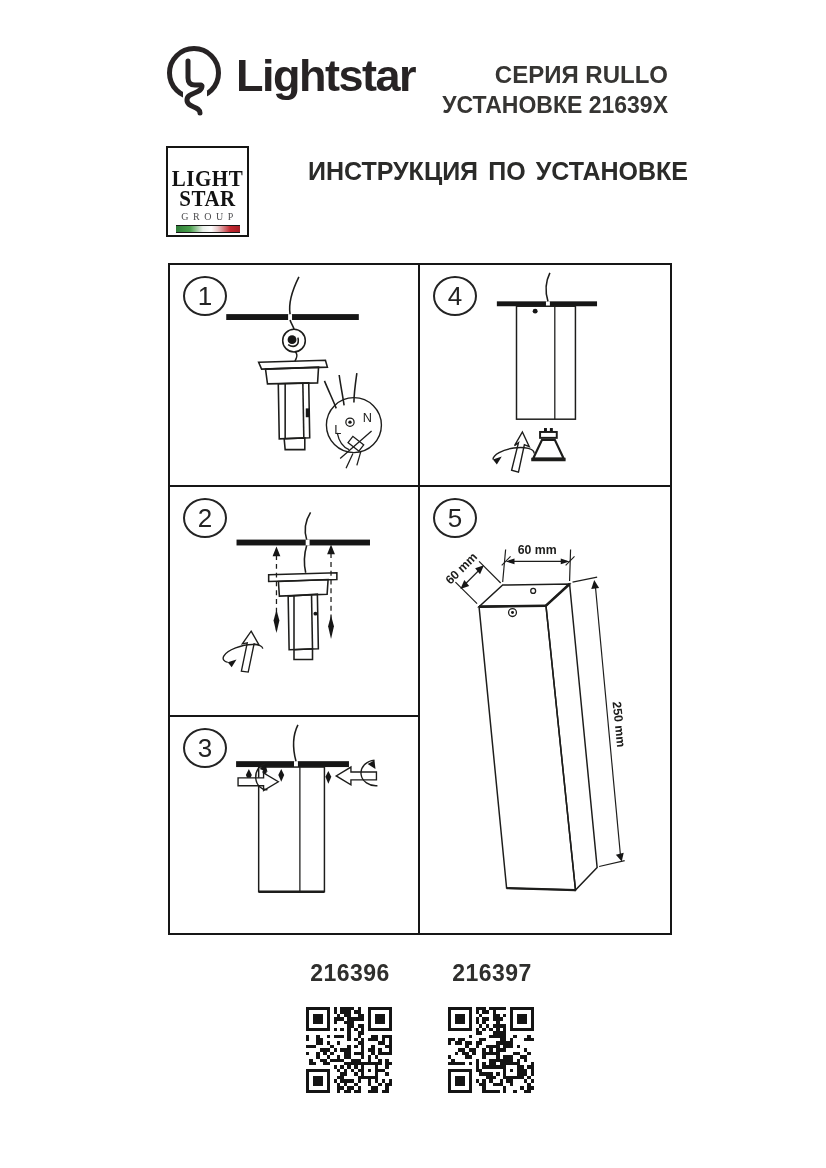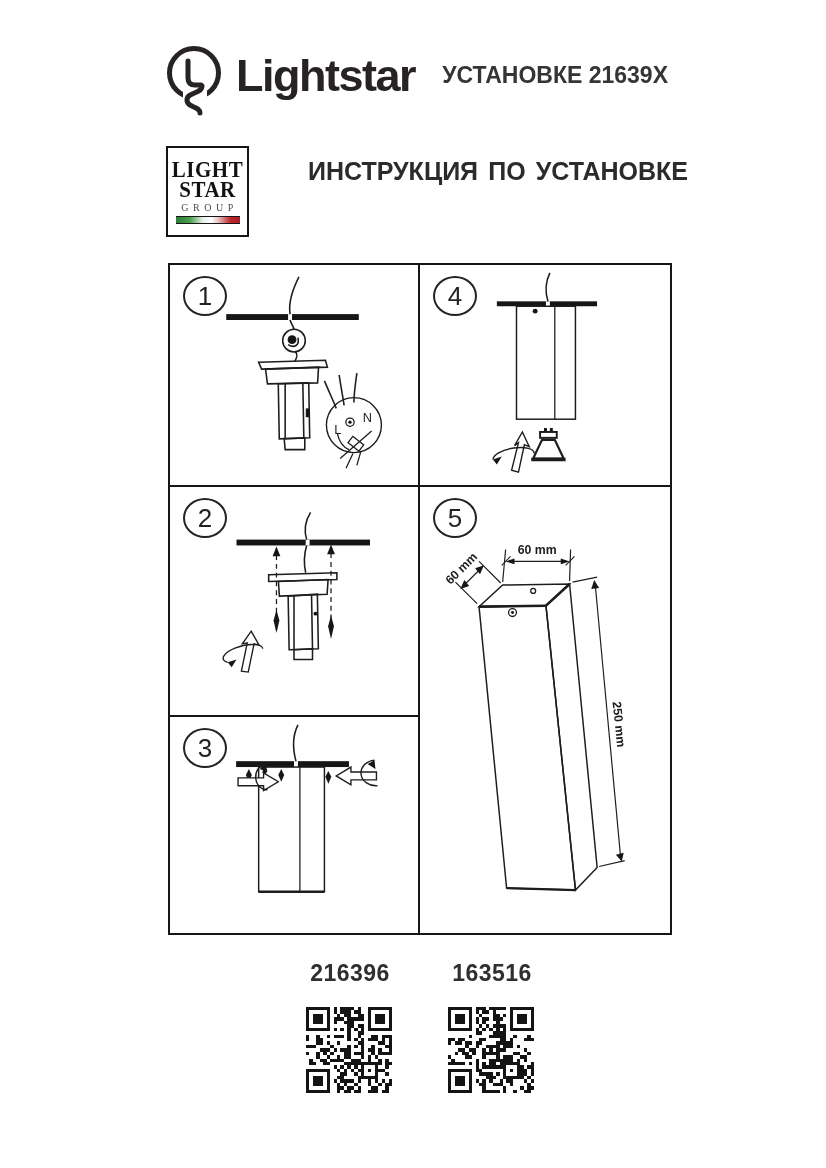--- a/index.html
+++ b/index.html
@@ -8,21 +8,21 @@
   
   .brand{position:absolute;left:164px;top:42px;display:flex;align-items:flex-start;}
   .brand svg{display:block;}
   .wordmark{font-weight:bold;font-size:45px;letter-spacing:-1.5px;color:#272324;margin-left:10px;margin-top:8px;}
   .series{position:absolute;right:158px;top:60px;text-align:right;font-weight:bold;color:#363533;}
   .series .l1{font-size:24px;line-height:30px;}
   .series .l2{font-size:23px;line-height:30px;}
   
   .glogo{position:absolute;left:166px;top:146px;width:83px;height:91px;border:2.5px solid #151513;
          box-sizing:border-box;display:flex;flex-direction:column;align-items:center;justify-content:flex-start;
-         padding-top:11px;background:#fff;}
+         padding-top:20px;background:#fff;}
   .glogo .big{font-family:"Liberation Serif",serif;font-weight:bold;font-size:21px;line-height:20px;
               letter-spacing:.5px;color:#121212;transform:scaleY(1.1);}
   .glogo .grp{font-size:10px;letter-spacing:4.5px;color:#4d4d4f;margin-top:3px;margin-left:4px;font-family:Liberation Serif, serif;}
   .glogo .flag{width:64px;height:6px;margin-top:3px;border-top:1.4px solid #161616;border-bottom:1.6px solid #161616;
                background:linear-gradient(90deg,#2f7c38 0%,#49a04c 22%,#e9efe9 42%,#ffffff 55%,#e8c9c9 65%,#c2262e 85%,#a41e26 100%);}
   
   .doc-title{position:absolute;left:293px;top:155px;width:380px;font-weight:bold;font-size:25px;
              line-height:32px;color:#2b2b29;margin-left:15px;}
   .doc-title div{text-align:justify;text-align-last:justify;}
   
@@ -58,20 +58,21 @@
       </g>
       <rect x="19" y="49" width="24" height="11" fill="#fff"></rect>
       <g fill="none" stroke="#272324" stroke-width="5" stroke-linecap="round">
         <path d="M24,19 L24,36 Q24,43 31,43 L37,43"></path>
         <path d="M38,44 C38,52 23,50 23,58 C23,66 36,64 36,71"></path>
       </g>
     </svg>
     <span class="wordmark">Lightstar</span>
   </div>
   <div class="series">
+    <div class="l1">СЕРИЯ RULLO</div>
     <div class="l2">УСТАНОВКЕ 21639X</div>
   </div>
 
   <div class="glogo">
     <div class="big">LIGHT</div>
     <div class="big">STAR</div>
     <div class="grp">GROUP</div>
     <div class="flag"></div>
   </div>
   <div class="doc-title">
@@ -243,19 +244,19 @@
     </div>
   </div>
 
   <div class="product prodA">
     <div class="code">216396</div>
     <svg viewBox="0 0 25 25" shape-rendering="crispEdges">
         <path d="M0 0h1v1h-1zM1 0h1v1h-1zM2 0h1v1h-1zM3 0h1v1h-1zM4 0h1v1h-1zM5 0h1v1h-1zM6 0h1v1h-1zM8 0h1v1h-1zM10 0h1v1h-1zM11 0h1v1h-1zM12 0h1v1h-1zM13 0h1v1h-1zM15 0h1v1h-1zM18 0h1v1h-1zM19 0h1v1h-1zM20 0h1v1h-1zM21 0h1v1h-1zM22 0h1v1h-1zM23 0h1v1h-1zM24 0h1v1h-1zM0 1h1v1h-1zM6 1h1v1h-1zM8 1h1v1h-1zM10 1h1v1h-1zM11 1h1v1h-1zM12 1h1v1h-1zM14 1h1v1h-1zM15 1h1v1h-1zM18 1h1v1h-1zM24 1h1v1h-1zM0 2h1v1h-1zM2 2h1v1h-1zM3 2h1v1h-1zM4 2h1v1h-1zM6 2h1v1h-1zM9 2h1v1h-1zM11 2h1v1h-1zM12 2h1v1h-1zM15 2h1v1h-1zM16 2h1v1h-1zM18 2h1v1h-1zM20 2h1v1h-1zM21 2h1v1h-1zM22 2h1v1h-1zM24 2h1v1h-1zM0 3h1v1h-1zM2 3h1v1h-1zM3 3h1v1h-1zM4 3h1v1h-1zM6 3h1v1h-1zM8 3h1v1h-1zM9 3h1v1h-1zM10 3h1v1h-1zM12 3h1v1h-1zM13 3h1v1h-1zM14 3h1v1h-1zM15 3h1v1h-1zM16 3h1v1h-1zM18 3h1v1h-1zM20 3h1v1h-1zM21 3h1v1h-1zM22 3h1v1h-1zM24 3h1v1h-1zM0 4h1v1h-1zM2 4h1v1h-1zM3 4h1v1h-1zM4 4h1v1h-1zM6 4h1v1h-1zM8 4h1v1h-1zM11 4h1v1h-1zM12 4h1v1h-1zM13 4h1v1h-1zM18 4h1v1h-1zM20 4h1v1h-1zM21 4h1v1h-1zM22 4h1v1h-1zM24 4h1v1h-1zM0 5h1v1h-1zM6 5h1v1h-1zM12 5h1v1h-1zM13 5h1v1h-1zM15 5h1v1h-1zM16 5h1v1h-1zM18 5h1v1h-1zM24 5h1v1h-1zM0 6h1v1h-1zM1 6h1v1h-1zM2 6h1v1h-1zM3 6h1v1h-1zM4 6h1v1h-1zM5 6h1v1h-1zM6 6h1v1h-1zM8 6h1v1h-1zM10 6h1v1h-1zM12 6h1v1h-1zM14 6h1v1h-1zM16 6h1v1h-1zM18 6h1v1h-1zM19 6h1v1h-1zM20 6h1v1h-1zM21 6h1v1h-1zM22 6h1v1h-1zM23 6h1v1h-1zM24 6h1v1h-1zM12 7h1v1h-1zM15 7h1v1h-1zM16 7h1v1h-1zM0 8h1v1h-1zM3 8h1v1h-1zM6 8h1v1h-1zM8 8h1v1h-1zM9 8h1v1h-1zM10 8h1v1h-1zM12 8h1v1h-1zM15 8h1v1h-1zM19 8h1v1h-1zM20 8h1v1h-1zM22 8h1v1h-1zM23 8h1v1h-1zM24 8h1v1h-1zM0 9h1v1h-1zM3 9h1v1h-1zM4 9h1v1h-1zM12 9h1v1h-1zM14 9h1v1h-1zM16 9h1v1h-1zM18 9h1v1h-1zM19 9h1v1h-1zM20 9h1v1h-1zM22 9h1v1h-1zM24 9h1v1h-1zM3 10h1v1h-1zM4 10h1v1h-1zM6 10h1v1h-1zM9 10h1v1h-1zM15 10h1v1h-1zM16 10h1v1h-1zM21 10h1v1h-1zM22 10h1v1h-1zM24 10h1v1h-1zM0 11h1v1h-1zM1 11h1v1h-1zM2 11h1v1h-1zM7 11h1v1h-1zM12 11h1v1h-1zM14 11h1v1h-1zM16 11h1v1h-1zM19 11h1v1h-1zM23 11h1v1h-1zM24 11h1v1h-1zM4 12h1v1h-1zM5 12h1v1h-1zM6 12h1v1h-1zM8 12h1v1h-1zM10 12h1v1h-1zM11 12h1v1h-1zM12 12h1v1h-1zM16 12h1v1h-1zM18 12h1v1h-1zM19 12h1v1h-1zM21 12h1v1h-1zM24 12h1v1h-1zM0 13h1v1h-1zM3 13h1v1h-1zM5 13h1v1h-1zM7 13h1v1h-1zM11 13h1v1h-1zM12 13h1v1h-1zM14 13h1v1h-1zM15 13h1v1h-1zM16 13h1v1h-1zM19 13h1v1h-1zM21 13h1v1h-1zM22 13h1v1h-1zM23 13h1v1h-1zM24 13h1v1h-1zM3 14h1v1h-1zM6 14h1v1h-1zM9 14h1v1h-1zM11 14h1v1h-1zM12 14h1v1h-1zM16 14h1v1h-1zM18 14h1v1h-1zM20 14h1v1h-1zM1 15h1v1h-1zM4 15h1v1h-1zM5 15h1v1h-1zM7 15h1v1h-1zM8 15h1v1h-1zM9 15h1v1h-1zM10 15h1v1h-1zM13 15h1v1h-1zM14 15h1v1h-1zM15 15h1v1h-1zM18 15h1v1h-1zM21 15h1v1h-1zM23 15h1v1h-1zM1 16h1v1h-1zM2 16h1v1h-1zM5 16h1v1h-1zM6 16h1v1h-1zM11 16h1v1h-1zM12 16h1v1h-1zM13 16h1v1h-1zM14 16h1v1h-1zM15 16h1v1h-1zM16 16h1v1h-1zM17 16h1v1h-1zM18 16h1v1h-1zM19 16h1v1h-1zM20 16h1v1h-1zM21 16h1v1h-1zM23 16h1v1h-1zM24 16h1v1h-1zM8 17h1v1h-1zM10 17h1v1h-1zM12 17h1v1h-1zM14 17h1v1h-1zM16 17h1v1h-1zM20 17h1v1h-1zM23 17h1v1h-1zM0 18h1v1h-1zM1 18h1v1h-1zM2 18h1v1h-1zM3 18h1v1h-1zM4 18h1v1h-1zM5 18h1v1h-1zM6 18h1v1h-1zM9 18h1v1h-1zM11 18h1v1h-1zM13 18h1v1h-1zM15 18h1v1h-1zM16 18h1v1h-1zM18 18h1v1h-1zM20 18h1v1h-1zM21 18h1v1h-1zM22 18h1v1h-1zM0 19h1v1h-1zM6 19h1v1h-1zM10 19h1v1h-1zM11 19h1v1h-1zM14 19h1v1h-1zM16 19h1v1h-1zM20 19h1v1h-1zM23 19h1v1h-1zM0 20h1v1h-1zM2 20h1v1h-1zM3 20h1v1h-1zM4 20h1v1h-1zM6 20h1v1h-1zM9 20h1v1h-1zM10 20h1v1h-1zM15 20h1v1h-1zM16 20h1v1h-1zM17 20h1v1h-1zM18 20h1v1h-1zM19 20h1v1h-1zM20 20h1v1h-1zM0 21h1v1h-1zM2 21h1v1h-1zM3 21h1v1h-1zM4 21h1v1h-1zM6 21h1v1h-1zM8 21h1v1h-1zM10 21h1v1h-1zM11 21h1v1h-1zM12 21h1v1h-1zM13 21h1v1h-1zM15 21h1v1h-1zM18 21h1v1h-1zM20 21h1v1h-1zM22 21h1v1h-1zM24 21h1v1h-1zM0 22h1v1h-1zM2 22h1v1h-1zM3 22h1v1h-1zM4 22h1v1h-1zM6 22h1v1h-1zM9 22h1v1h-1zM11 22h1v1h-1zM14 22h1v1h-1zM18 22h1v1h-1zM21 22h1v1h-1zM23 22h1v1h-1zM24 22h1v1h-1zM0 23h1v1h-1zM6 23h1v1h-1zM9 23h1v1h-1zM10 23h1v1h-1zM12 23h1v1h-1zM13 23h1v1h-1zM15 23h1v1h-1zM19 23h1v1h-1zM20 23h1v1h-1zM23 23h1v1h-1zM0 24h1v1h-1zM1 24h1v1h-1zM2 24h1v1h-1zM3 24h1v1h-1zM4 24h1v1h-1zM5 24h1v1h-1zM6 24h1v1h-1zM9 24h1v1h-1zM11 24h1v1h-1zM12 24h1v1h-1zM14 24h1v1h-1zM15 24h1v1h-1zM18 24h1v1h-1zM19 24h1v1h-1zM20 24h1v1h-1zM22 24h1v1h-1zM23 24h1v1h-1z" fill="#141414"></path>
       </svg>
   </div>
   <div class="product prodB">
-    <div class="code">163516</div>
+    <div class="code">216397</div>
     <svg viewBox="0 0 25 25" shape-rendering="crispEdges">
         <path d="M0 0h1v1h-1zM1 0h1v1h-1zM2 0h1v1h-1zM3 0h1v1h-1zM4 0h1v1h-1zM5 0h1v1h-1zM6 0h1v1h-1zM8 0h1v1h-1zM9 0h1v1h-1zM10 0h1v1h-1zM12 0h1v1h-1zM13 0h1v1h-1zM14 0h1v1h-1zM15 0h1v1h-1zM16 0h1v1h-1zM18 0h1v1h-1zM19 0h1v1h-1zM20 0h1v1h-1zM21 0h1v1h-1zM22 0h1v1h-1zM23 0h1v1h-1zM24 0h1v1h-1zM0 1h1v1h-1zM6 1h1v1h-1zM8 1h1v1h-1zM10 1h1v1h-1zM11 1h1v1h-1zM13 1h1v1h-1zM18 1h1v1h-1zM24 1h1v1h-1zM0 2h1v1h-1zM2 2h1v1h-1zM3 2h1v1h-1zM4 2h1v1h-1zM6 2h1v1h-1zM9 2h1v1h-1zM13 2h1v1h-1zM14 2h1v1h-1zM16 2h1v1h-1zM18 2h1v1h-1zM20 2h1v1h-1zM21 2h1v1h-1zM22 2h1v1h-1zM24 2h1v1h-1zM0 3h1v1h-1zM2 3h1v1h-1zM3 3h1v1h-1zM4 3h1v1h-1zM6 3h1v1h-1zM8 3h1v1h-1zM10 3h1v1h-1zM11 3h1v1h-1zM13 3h1v1h-1zM14 3h1v1h-1zM15 3h1v1h-1zM18 3h1v1h-1zM20 3h1v1h-1zM21 3h1v1h-1zM22 3h1v1h-1zM24 3h1v1h-1zM0 4h1v1h-1zM2 4h1v1h-1zM3 4h1v1h-1zM4 4h1v1h-1zM6 4h1v1h-1zM8 4h1v1h-1zM10 4h1v1h-1zM14 4h1v1h-1zM18 4h1v1h-1zM20 4h1v1h-1zM21 4h1v1h-1zM22 4h1v1h-1zM24 4h1v1h-1zM0 5h1v1h-1zM6 5h1v1h-1zM9 5h1v1h-1zM11 5h1v1h-1zM13 5h1v1h-1zM14 5h1v1h-1zM15 5h1v1h-1zM16 5h1v1h-1zM18 5h1v1h-1zM24 5h1v1h-1zM0 6h1v1h-1zM1 6h1v1h-1zM2 6h1v1h-1zM3 6h1v1h-1zM4 6h1v1h-1zM5 6h1v1h-1zM6 6h1v1h-1zM8 6h1v1h-1zM10 6h1v1h-1zM12 6h1v1h-1zM14 6h1v1h-1zM16 6h1v1h-1zM18 6h1v1h-1zM19 6h1v1h-1zM20 6h1v1h-1zM21 6h1v1h-1zM22 6h1v1h-1zM23 6h1v1h-1zM24 6h1v1h-1zM8 7h1v1h-1zM9 7h1v1h-1zM13 7h1v1h-1zM14 7h1v1h-1zM15 7h1v1h-1zM16 7h1v1h-1zM6 8h1v1h-1zM12 8h1v1h-1zM13 8h1v1h-1zM14 8h1v1h-1zM15 8h1v1h-1zM16 8h1v1h-1zM19 8h1v1h-1zM23 8h1v1h-1zM0 9h1v1h-1zM1 9h1v1h-1zM3 9h1v1h-1zM4 9h1v1h-1zM9 9h1v1h-1zM10 9h1v1h-1zM15 9h1v1h-1zM16 9h1v1h-1zM18 9h1v1h-1zM22 9h1v1h-1zM23 9h1v1h-1zM24 9h1v1h-1zM0 10h1v1h-1zM2 10h1v1h-1zM3 10h1v1h-1zM5 10h1v1h-1zM6 10h1v1h-1zM8 10h1v1h-1zM9 10h1v1h-1zM14 10h1v1h-1zM15 10h1v1h-1zM16 10h1v1h-1zM17 10h1v1h-1zM18 10h1v1h-1zM5 11h1v1h-1zM8 11h1v1h-1zM11 11h1v1h-1zM12 11h1v1h-1zM13 11h1v1h-1zM14 11h1v1h-1zM16 11h1v1h-1zM17 11h1v1h-1zM18 11h1v1h-1zM20 11h1v1h-1zM3 12h1v1h-1zM4 12h1v1h-1zM6 12h1v1h-1zM7 12h1v1h-1zM10 12h1v1h-1zM12 12h1v1h-1zM14 12h1v1h-1zM15 12h1v1h-1zM16 12h1v1h-1zM22 12h1v1h-1zM2 13h1v1h-1zM4 13h1v1h-1zM5 13h1v1h-1zM7 13h1v1h-1zM10 13h1v1h-1zM11 13h1v1h-1zM12 13h1v1h-1zM13 13h1v1h-1zM14 13h1v1h-1zM19 13h1v1h-1zM20 13h1v1h-1zM23 13h1v1h-1zM0 14h1v1h-1zM5 14h1v1h-1zM6 14h1v1h-1zM10 14h1v1h-1zM14 14h1v1h-1zM16 14h1v1h-1zM17 14h1v1h-1zM18 14h1v1h-1zM21 14h1v1h-1zM22 14h1v1h-1zM1 15h1v1h-1zM8 15h1v1h-1zM12 15h1v1h-1zM13 15h1v1h-1zM14 15h1v1h-1zM15 15h1v1h-1zM16 15h1v1h-1zM17 15h1v1h-1zM18 15h1v1h-1zM20 15h1v1h-1zM22 15h1v1h-1zM0 16h1v1h-1zM1 16h1v1h-1zM2 16h1v1h-1zM3 16h1v1h-1zM4 16h1v1h-1zM6 16h1v1h-1zM8 16h1v1h-1zM10 16h1v1h-1zM12 16h1v1h-1zM13 16h1v1h-1zM15 16h1v1h-1zM16 16h1v1h-1zM17 16h1v1h-1zM18 16h1v1h-1zM19 16h1v1h-1zM20 16h1v1h-1zM24 16h1v1h-1zM8 17h1v1h-1zM10 17h1v1h-1zM11 17h1v1h-1zM12 17h1v1h-1zM13 17h1v1h-1zM14 17h1v1h-1zM15 17h1v1h-1zM16 17h1v1h-1zM20 17h1v1h-1zM21 17h1v1h-1zM23 17h1v1h-1zM24 17h1v1h-1zM0 18h1v1h-1zM1 18h1v1h-1zM2 18h1v1h-1zM3 18h1v1h-1zM4 18h1v1h-1zM5 18h1v1h-1zM6 18h1v1h-1zM8 18h1v1h-1zM9 18h1v1h-1zM16 18h1v1h-1zM18 18h1v1h-1zM20 18h1v1h-1zM21 18h1v1h-1zM22 18h1v1h-1zM24 18h1v1h-1zM0 19h1v1h-1zM6 19h1v1h-1zM9 19h1v1h-1zM10 19h1v1h-1zM11 19h1v1h-1zM12 19h1v1h-1zM14 19h1v1h-1zM16 19h1v1h-1zM20 19h1v1h-1zM21 19h1v1h-1zM22 19h1v1h-1zM24 19h1v1h-1zM0 20h1v1h-1zM2 20h1v1h-1zM3 20h1v1h-1zM4 20h1v1h-1zM6 20h1v1h-1zM11 20h1v1h-1zM12 20h1v1h-1zM13 20h1v1h-1zM16 20h1v1h-1zM17 20h1v1h-1zM18 20h1v1h-1zM19 20h1v1h-1zM20 20h1v1h-1zM21 20h1v1h-1zM23 20h1v1h-1zM0 21h1v1h-1zM2 21h1v1h-1zM3 21h1v1h-1zM4 21h1v1h-1zM6 21h1v1h-1zM8 21h1v1h-1zM10 21h1v1h-1zM12 21h1v1h-1zM15 21h1v1h-1zM17 21h1v1h-1zM18 21h1v1h-1zM22 21h1v1h-1zM24 21h1v1h-1zM0 22h1v1h-1zM2 22h1v1h-1zM3 22h1v1h-1zM4 22h1v1h-1zM6 22h1v1h-1zM9 22h1v1h-1zM10 22h1v1h-1zM13 22h1v1h-1zM14 22h1v1h-1zM15 22h1v1h-1zM18 22h1v1h-1zM23 22h1v1h-1zM0 23h1v1h-1zM6 23h1v1h-1zM10 23h1v1h-1zM16 23h1v1h-1zM21 23h1v1h-1zM23 23h1v1h-1zM24 23h1v1h-1zM0 24h1v1h-1zM1 24h1v1h-1zM2 24h1v1h-1zM3 24h1v1h-1zM4 24h1v1h-1zM5 24h1v1h-1zM6 24h1v1h-1zM10 24h1v1h-1zM11 24h1v1h-1zM12 24h1v1h-1zM13 24h1v1h-1zM14 24h1v1h-1zM16 24h1v1h-1zM19 24h1v1h-1zM22 24h1v1h-1zM23 24h1v1h-1z" fill="#141414"></path>
       </svg>
   </div>
 
 </div>
 
 </body></html>

